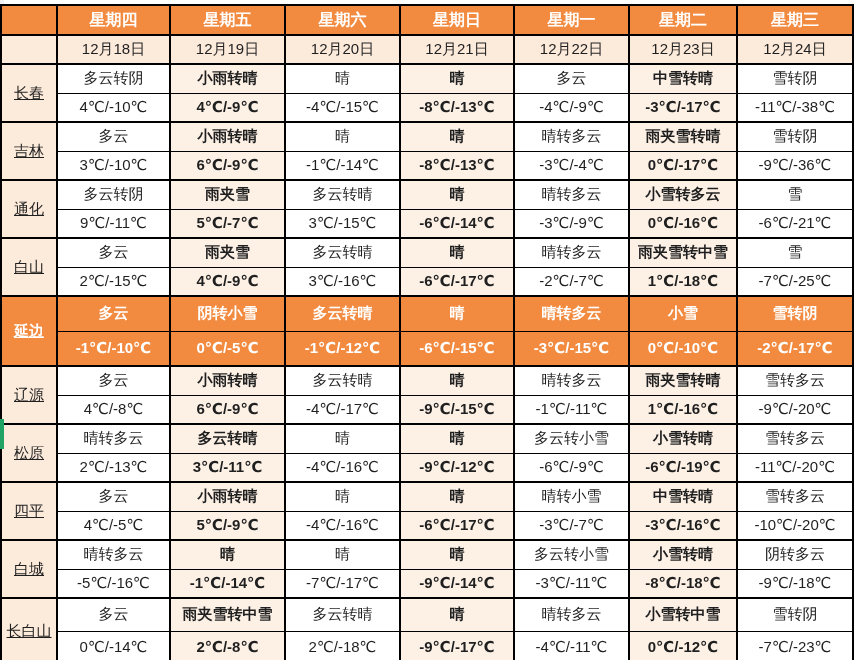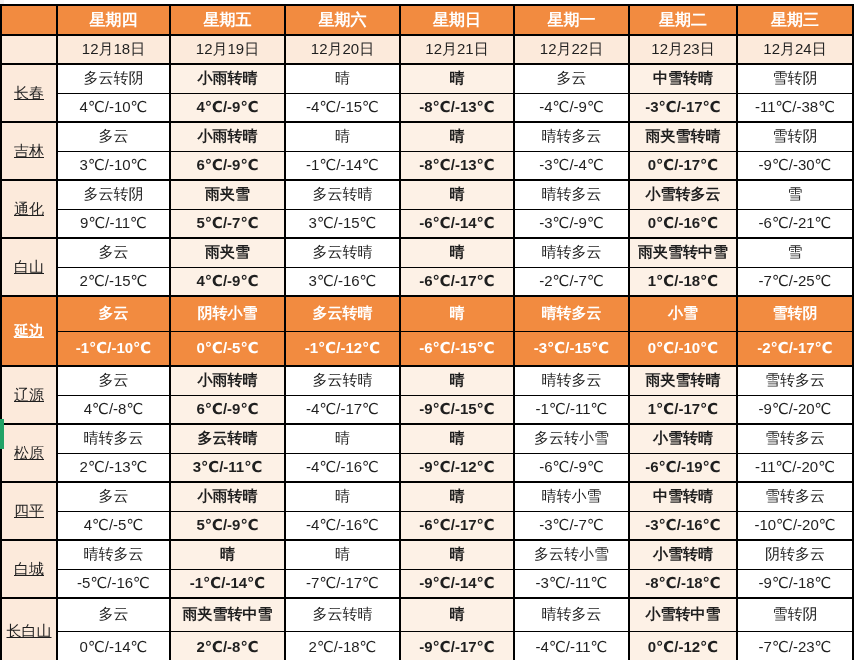--- a/index.html
+++ b/index.html
@@ -111,21 +111,21 @@
           <td class="cond band">雨夹雪转晴</td>
           <td class="cond">雪转阴</td>
         </tr>
         <tr class="">
           <td class="temp">3℃/-10℃</td>
           <td class="temp band">6℃/-9℃</td>
           <td class="temp">-1℃/-14℃</td>
           <td class="temp band">-8℃/-13℃</td>
           <td class="temp">-3℃/-4℃</td>
           <td class="temp band">0℃/-17℃</td>
-          <td class="temp">-9℃/-30℃</td>
+          <td class="temp">-9℃/-36℃</td>
         </tr>
         <tr class="block-start">
           <td rowspan="2" class="city">通化</td>
           <td class="cond">多云转阴</td>
           <td class="cond band">雨夹雪</td>
           <td class="cond">多云转晴</td>
           <td class="cond band">晴</td>
           <td class="cond">晴转多云</td>
           <td class="cond band">小雪转多云</td>
           <td class="cond">雪</td>
@@ -186,21 +186,21 @@
           <td class="cond">晴转多云</td>
           <td class="cond band">雨夹雪转晴</td>
           <td class="cond">雪转多云</td>
         </tr>
         <tr class="">
           <td class="temp">4℃/-8℃</td>
           <td class="temp band">6℃/-9℃</td>
           <td class="temp">-4℃/-17℃</td>
           <td class="temp band">-9℃/-15℃</td>
           <td class="temp">-1℃/-11℃</td>
-          <td class="temp band">1℃/-17℃</td>
+          <td class="temp band">1℃/-16℃</td>
           <td class="temp">-9℃/-20℃</td>
         </tr>
         <tr class="block-start">
           <td rowspan="2" class="city">松原</td>
           <td class="cond">晴转多云</td>
           <td class="cond band">多云转晴</td>
           <td class="cond">晴</td>
           <td class="cond band">晴</td>
           <td class="cond">多云转小雪</td>
           <td class="cond band">小雪转晴</td>

